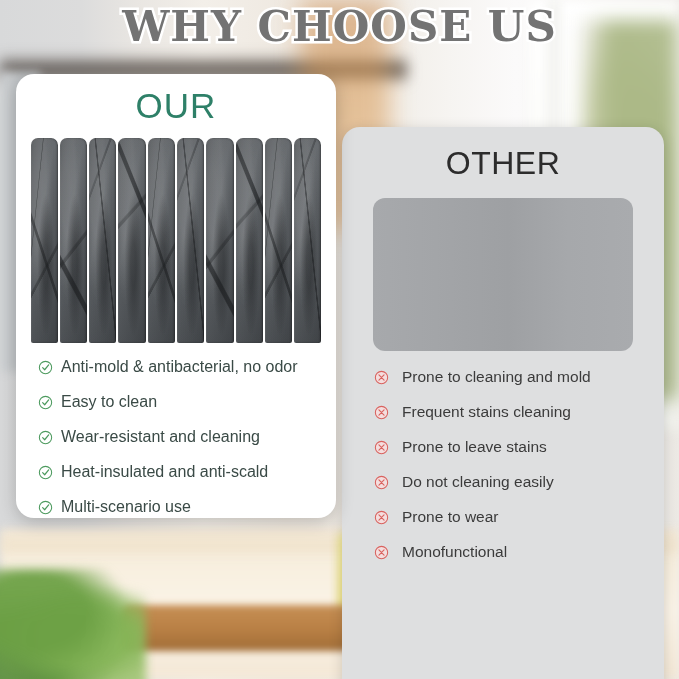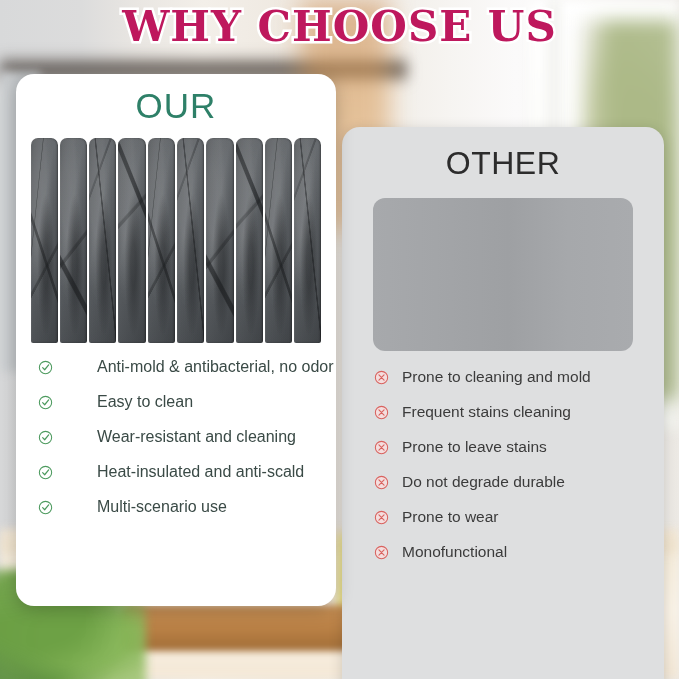--- a/index.html
+++ b/index.html
@@ -124,21 +124,21 @@
   }
 
   
   .title {
     position:absolute; left:0; top:2px; width:100%;
     text-align:center;
     font-family:"DejaVu Serif", serif;
     font-weight:bold;
     font-size:42px;
     letter-spacing:1px;
-    color:#be185d;
+    color:#737373;
     -webkit-text-stroke:5px #ffffff;
     paint-order:stroke fill;
     z-index:5;
   }
 
   
   .card {
     position:absolute;
     border-radius:18px;
     z-index:4;
@@ -173,21 +173,21 @@
   .other-list li {
     display:flex; align-items:center;
     margin-bottom:17px;
     font-size:15.5px;
     color:#3b3b3b;
   }
   .other-list li .li-text { margin-left:13px; }
 
   
   .card-our {
-    left:16px; top:74px; width:320px; height:532px;
+    left:16px; top:74px; width:320px; height:444px;
     background:#ffffff;
     box-shadow:0 4px 18px rgba(0,0,0,.22);
     z-index:4;
   }
   .our-title {
     text-align:center;
     font-size:35px;
     font-weight:normal;
     color:#2E8068;
     letter-spacing:1px;
@@ -196,21 +196,20 @@
   .our-list {
     list-style:none;
     margin:15px 0 0 0;
     padding:0 0 0 22px;
   }
   .our-list li {
     display:flex; align-items:center;
     margin-bottom:17px;
     font-size:16px;
     color:#3a4a46;
-    gap:36px;
   }
   .our-list li .li-text { margin-left:8px; }
 
   
   .mat {
     margin:12px auto 0;
     width:291px; height:205px;
     display:flex;
     gap:2px;
     background:#ffffff;
@@ -319,21 +318,21 @@
         </span>
         <span class="li-text">Prone to leave stains</span>
       </li>
       <li>
         <span class="ico">
           <svg width="15" height="15" viewBox="0 0 20 20">
             <circle cx="10" cy="10" r="8.2" fill="#f4dede" stroke="#D9625E" stroke-width="1.4"></circle>
             <path d="M6.6 6.6 L13.4 13.4 M13.4 6.6 L6.6 13.4" stroke="#D9625E" stroke-width="1.5" fill="none" stroke-linecap="round"></path>
           </svg>
         </span>
-        <span class="li-text">Do not degrade durable</span>
+        <span class="li-text">Do not cleaning easily</span>
       </li>
       <li>
         <span class="ico">
           <svg width="15" height="15" viewBox="0 0 20 20">
             <circle cx="10" cy="10" r="8.2" fill="#f4dede" stroke="#D9625E" stroke-width="1.4"></circle>
             <path d="M6.6 6.6 L13.4 13.4 M13.4 6.6 L6.6 13.4" stroke="#D9625E" stroke-width="1.5" fill="none" stroke-linecap="round"></path>
           </svg>
         </span>
         <span class="li-text">Prone to wear</span>
       </li>

